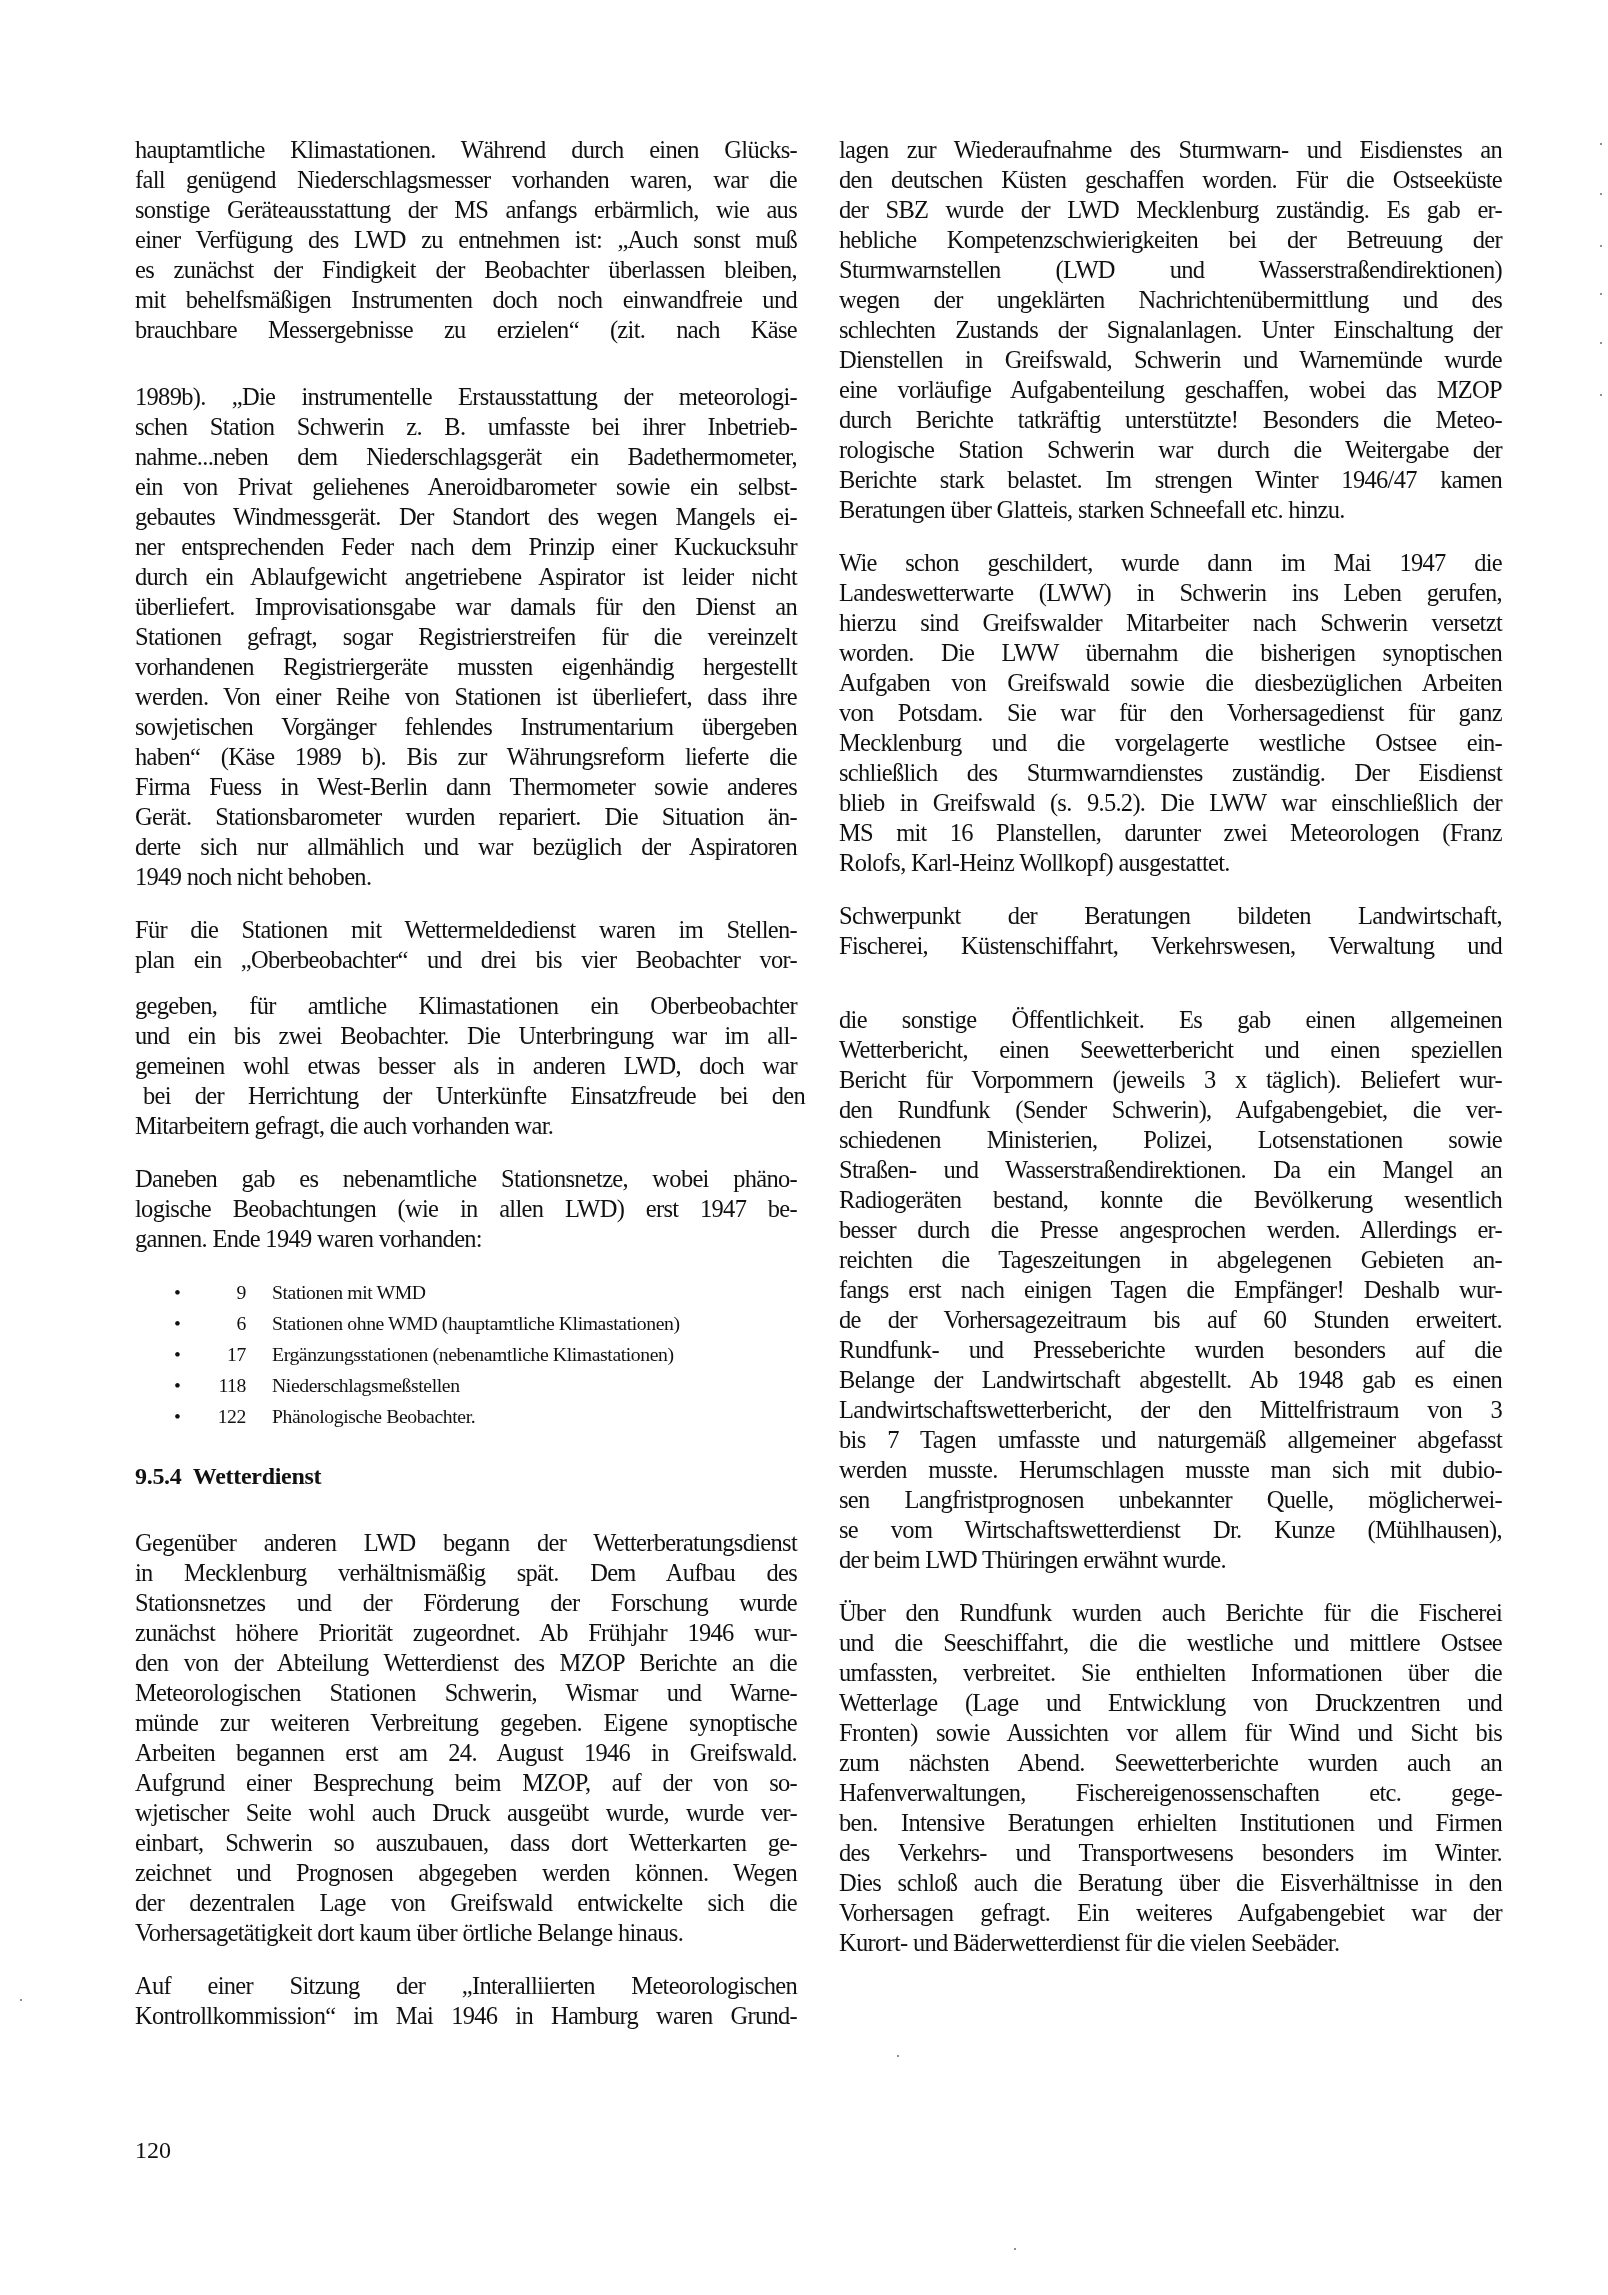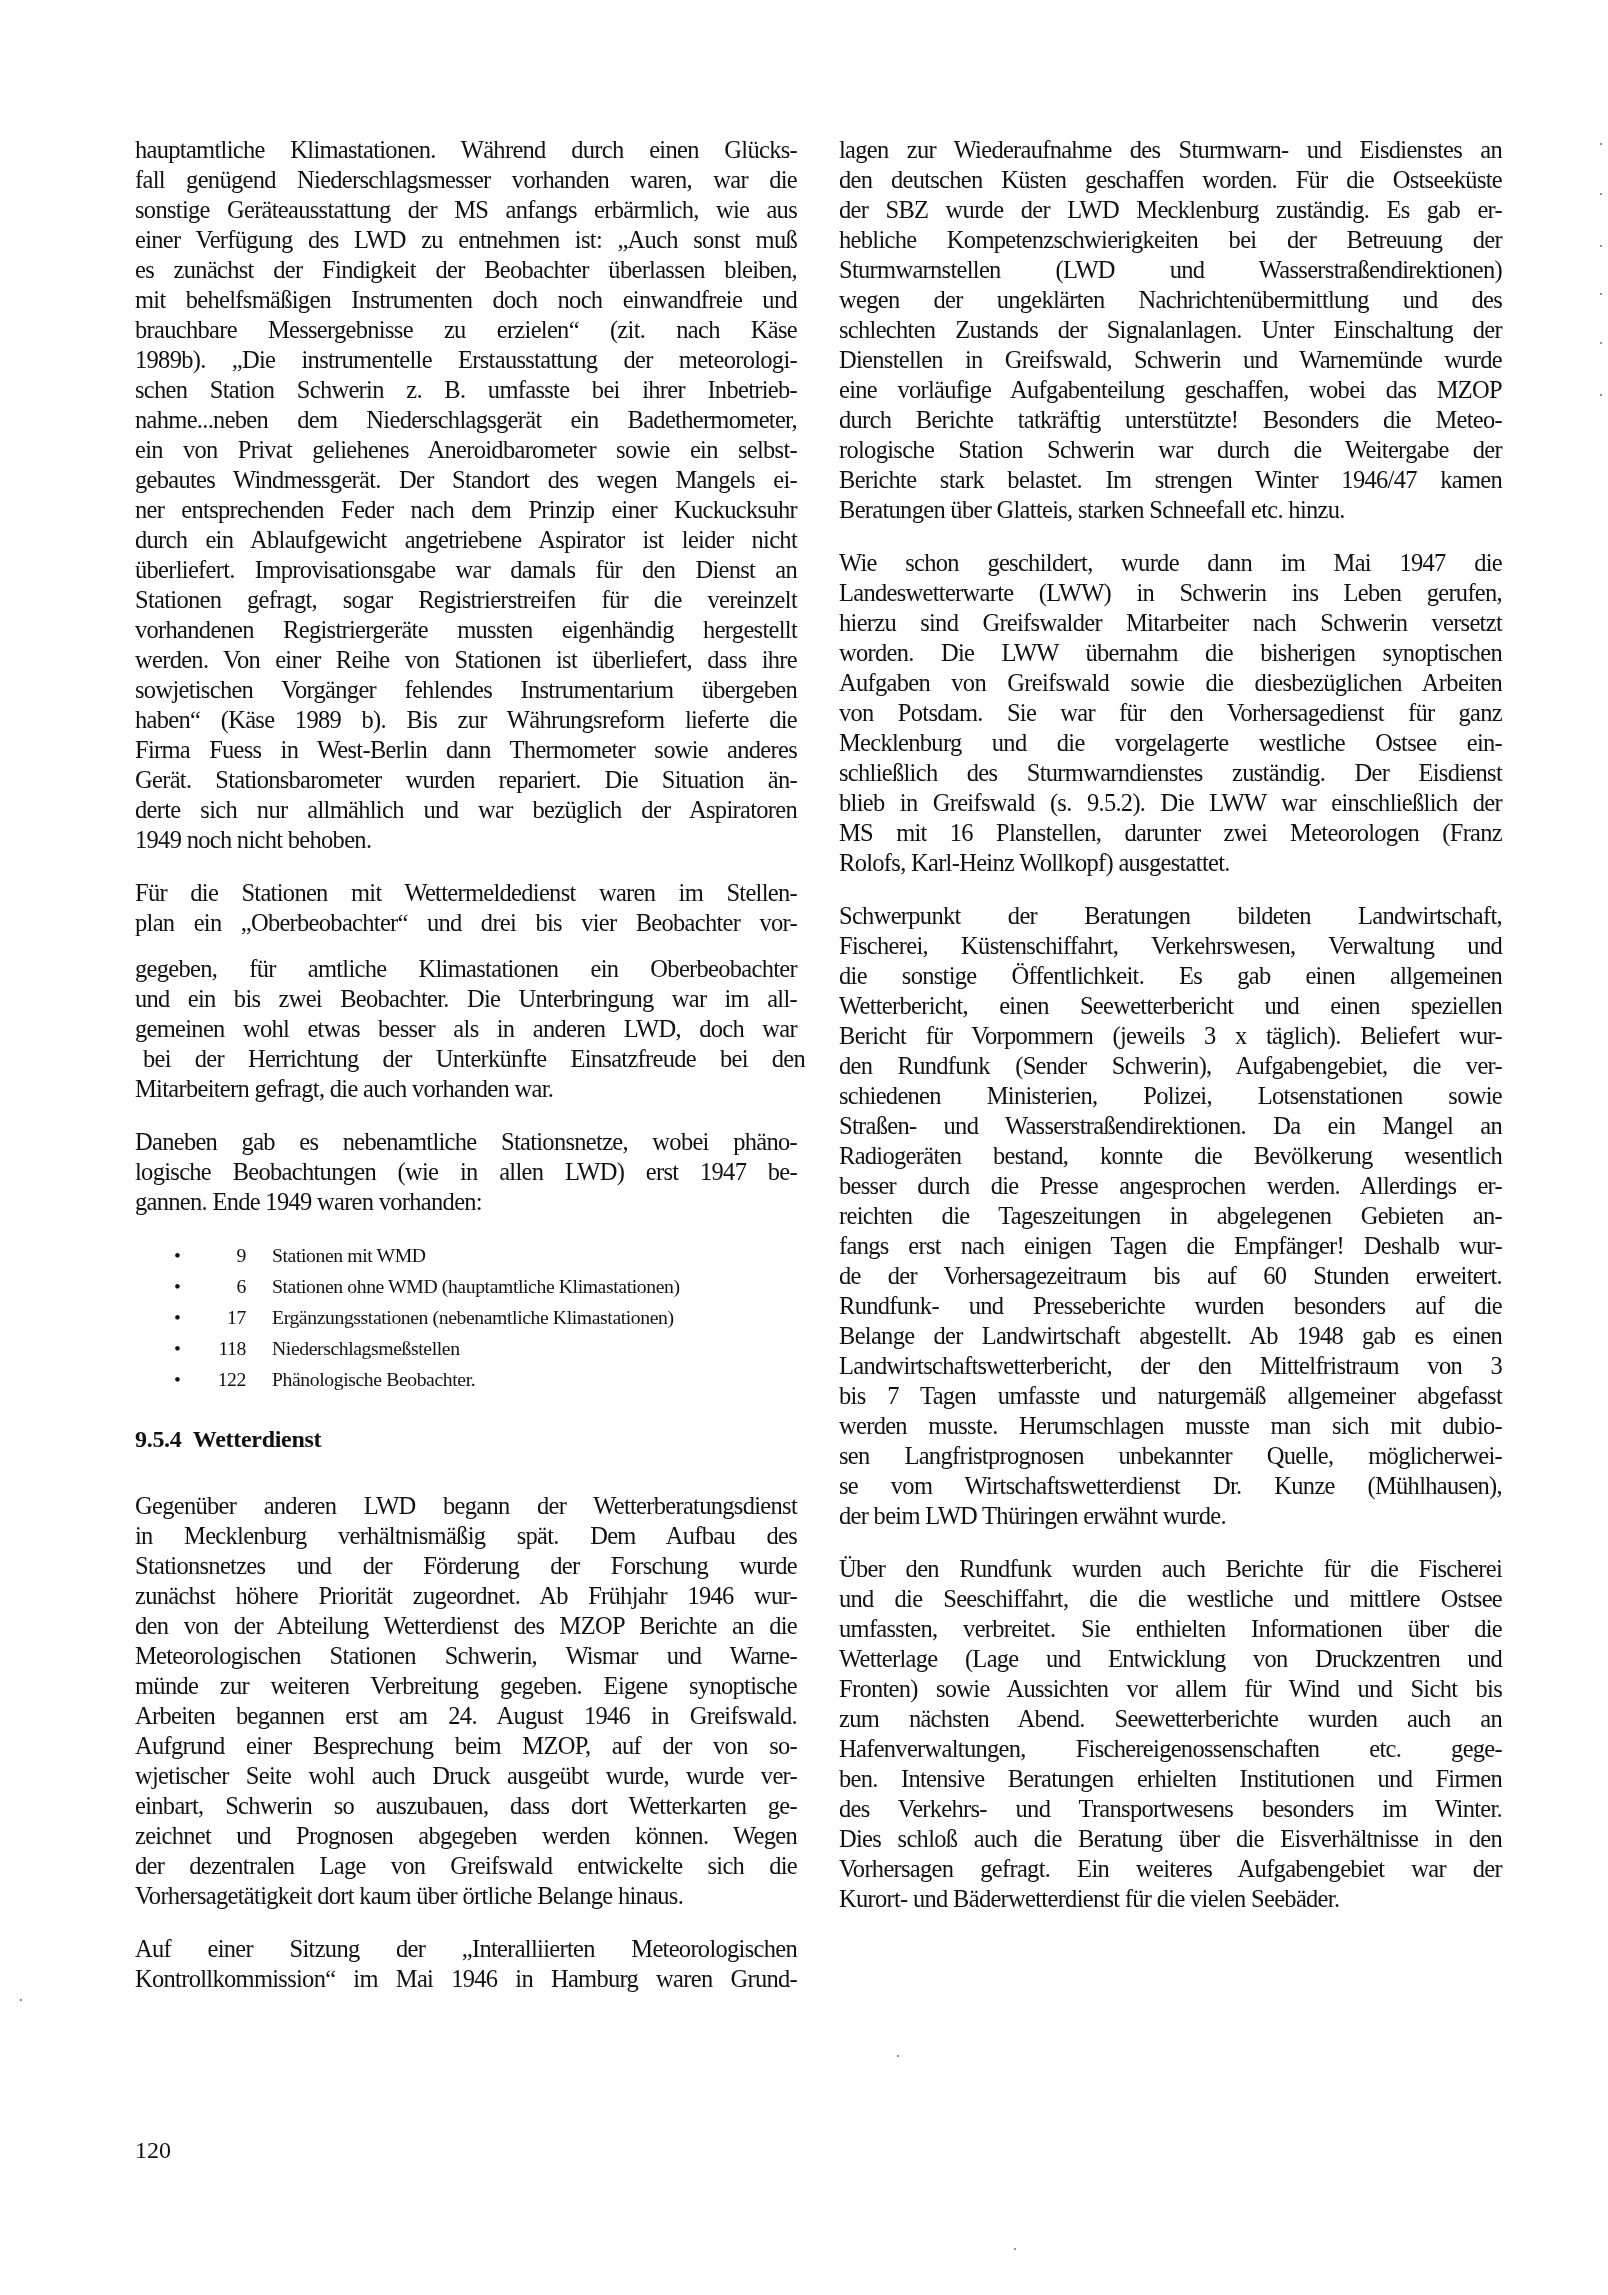--- a/index.html
+++ b/index.html
@@ -59,21 +59,21 @@
   <div class="column col-left" id="col-left">
     <div id="left-paras">
         <div class="para">
           <span class="line" style="width: 662px; display: block;">hauptamtliche Klimastationen. Während durch einen Glücks-</span>
           <span class="line" style="width: 662px; display: block;">fall genügend Niederschlagsmesser vorhanden waren, war die</span>
           <span class="line" style="width: 662px; display: block;">sonstige Geräteausstattung der MS anfangs erbärmlich, wie aus</span>
           <span class="line" style="width: 662px; display: block;">einer Verfügung des LWD zu entnehmen ist: „Auch sonst muß</span>
           <span class="line" style="width: 662px; display: block;">es zunächst der Findigkeit der Beobachter überlassen bleiben,</span>
           <span class="line" style="width: 662px; display: block;">mit behelfsmäßigen Instrumenten doch noch einwandfreie und</span>
           <span class="line" style="width: 662px; display: block;">brauchbare Messergebnisse zu erzielen“ (zit. nach Käse</span>
-          <span class="line" style="width: 662px; display: block;">1989b). „Die instrumentelle Erstausstattung der meteorologi-</span>
+          <span class="line" style="width: 662px; display: block; margin-top: 37px;">1989b). „Die instrumentelle Erstausstattung der meteorologi-</span>
           <span class="line" style="width: 662px; display: block;">schen Station Schwerin z. B. umfasste bei ihrer Inbetrieb-</span>
           <span class="line" style="width: 662px; display: block;">nahme...neben dem Niederschlagsgerät ein Badethermometer,</span>
           <span class="line" style="width: 662px; display: block;">ein von Privat geliehenes Aneroidbarometer sowie ein selbst-</span>
           <span class="line" style="width: 662px; display: block;">gebautes Windmessgerät. Der Standort des wegen Mangels ei-</span>
           <span class="line" style="width: 662px; display: block;">ner entsprechenden Feder nach dem Prinzip einer Kuckucksuhr</span>
           <span class="line" style="width: 662px; display: block;">durch ein Ablaufgewicht angetriebene Aspirator ist leider nicht</span>
           <span class="line" style="width: 662px; display: block;">überliefert. Improvisationsgabe war damals für den Dienst an</span>
           <span class="line" style="width: 662px; display: block;">Stationen gefragt, sogar Registrierstreifen für die vereinzelt</span>
           <span class="line" style="width: 662px; display: block;">vorhandenen Registriergeräte mussten eigenhändig hergestellt</span>
           <span class="line" style="width: 662px; display: block;">werden. Von einer Reihe von Stationen ist überliefert, dass ihre</span>
@@ -182,21 +182,21 @@
           <span class="line" style="width: 663px; display: block;">von Potsdam. Sie war für den Vorhersagedienst für ganz</span>
           <span class="line" style="width: 663px; display: block;">Mecklenburg und die vorgelagerte westliche Ostsee ein-</span>
           <span class="line" style="width: 663px; display: block;">schließlich des Sturmwarndienstes zuständig. Der Eisdienst</span>
           <span class="line" style="width: 663px; display: block;">blieb in Greifswald (s. 9.5.2). Die LWW war einschließlich der</span>
           <span class="line" style="width: 663px; display: block;">MS mit 16 Planstellen, darunter zwei Meteorologen (Franz</span>
           <span class="line last" style="width: 663px; display: block;">Rolofs, Karl-Heinz Wollkopf) ausgestattet.</span>
         </div>
         <div class="para">
           <span class="line" style="width: 663px; display: block;">Schwerpunkt der Beratungen bildeten Landwirtschaft,</span>
           <span class="line" style="width: 663px; display: block;">Fischerei, Küstenschiffahrt, Verkehrswesen, Verwaltung und</span>
-          <span class="line" style="width: 663px; display: block;">die sonstige Öffentlichkeit. Es gab einen allgemeinen</span>
+          <span class="line" style="width: 663px; display: block; margin-top: 44px;">die sonstige Öffentlichkeit. Es gab einen allgemeinen</span>
           <span class="line" style="width: 663px; display: block;">Wetterbericht, einen Seewetterbericht und einen speziellen</span>
           <span class="line" style="width: 663px; display: block;">Bericht für Vorpommern (jeweils 3 x täglich). Beliefert wur-</span>
           <span class="line" style="width: 663px; display: block;">den Rundfunk (Sender Schwerin), Aufgabengebiet, die ver-</span>
           <span class="line" style="width: 663px; display: block;">schiedenen Ministerien, Polizei, Lotsenstationen sowie</span>
           <span class="line" style="width: 663px; display: block;">Straßen- und Wasserstraßendirektionen. Da ein Mangel an</span>
           <span class="line" style="width: 663px; display: block;">Radiogeräten bestand, konnte die Bevölkerung wesentlich</span>
           <span class="line" style="width: 663px; display: block;">besser durch die Presse angesprochen werden. Allerdings er-</span>
           <span class="line" style="width: 663px; display: block;">reichten die Tageszeitungen in abgelegenen Gebieten an-</span>
           <span class="line" style="width: 663px; display: block;">fangs erst nach einigen Tagen die Empfänger! Deshalb wur-</span>
           <span class="line" style="width: 663px; display: block;">de der Vorhersagezeitraum bis auf 60 Stunden erweitert.</span>

